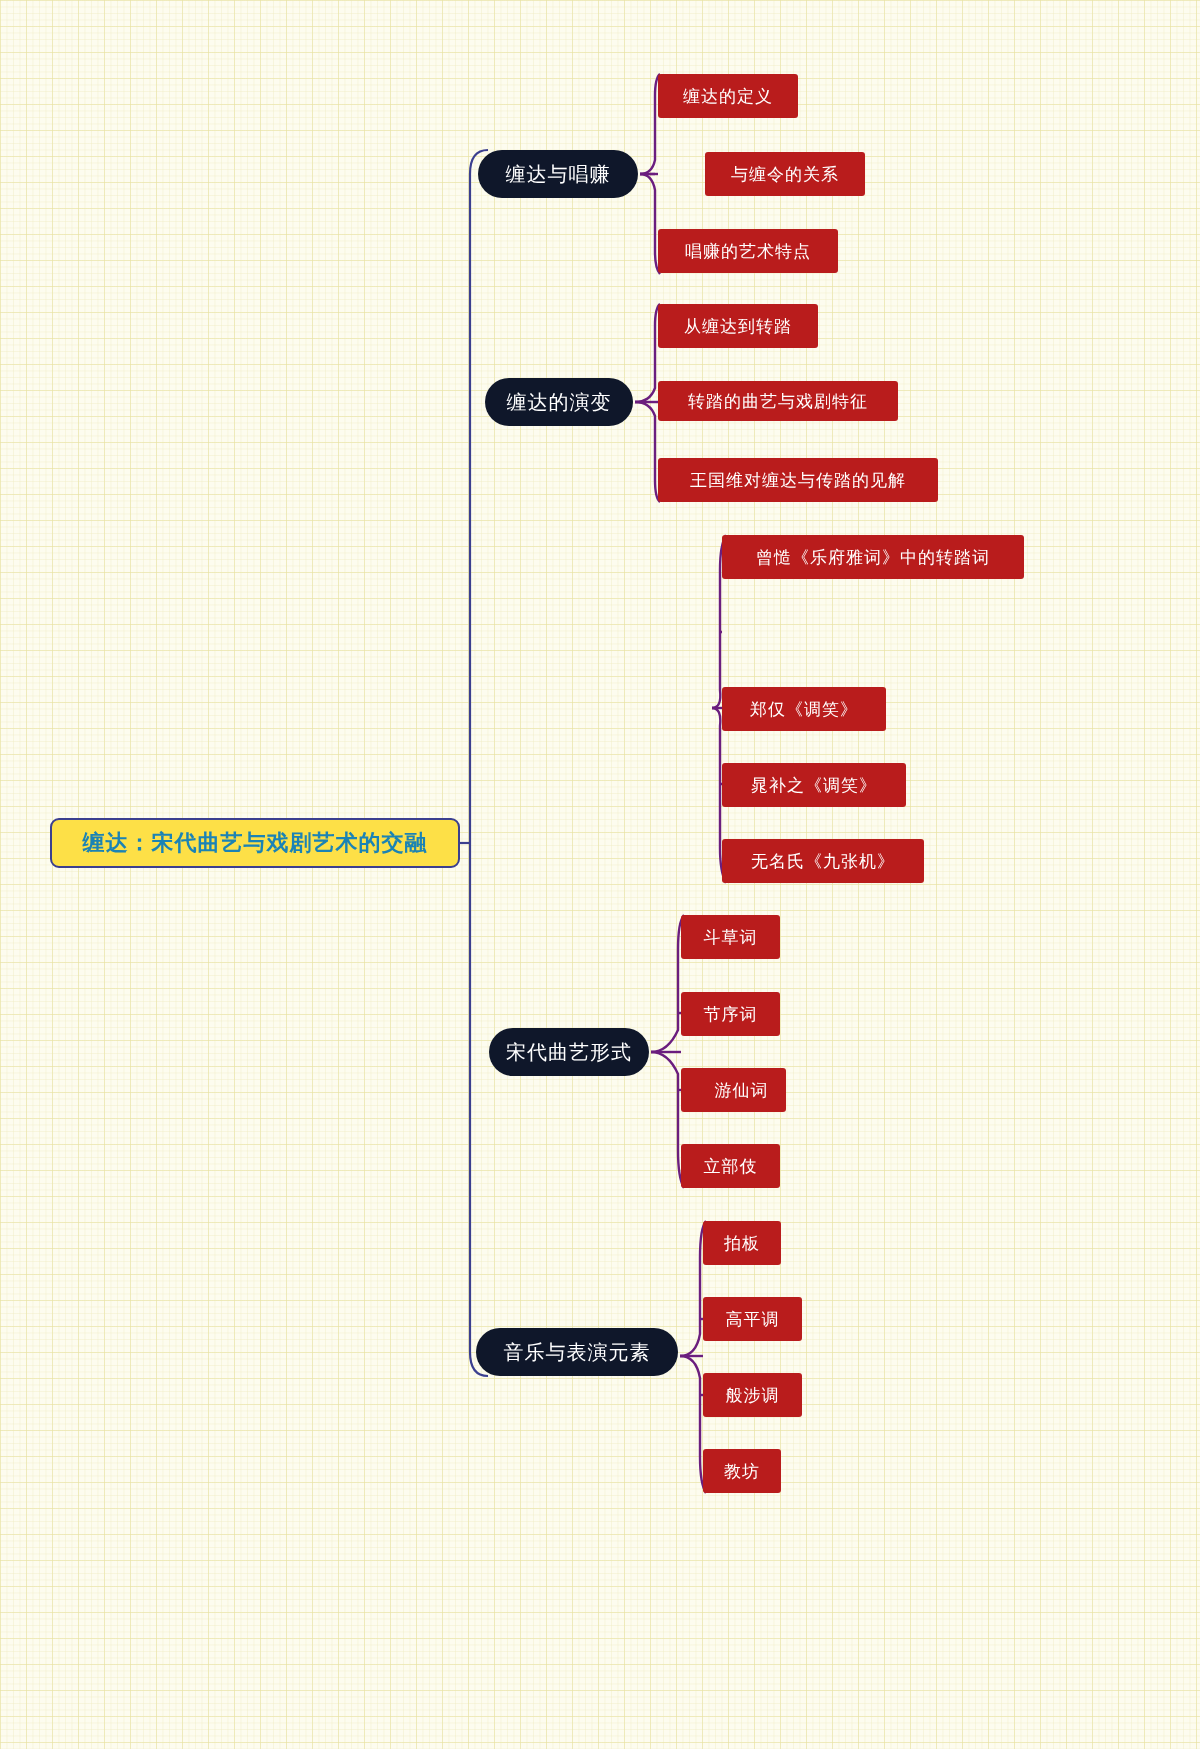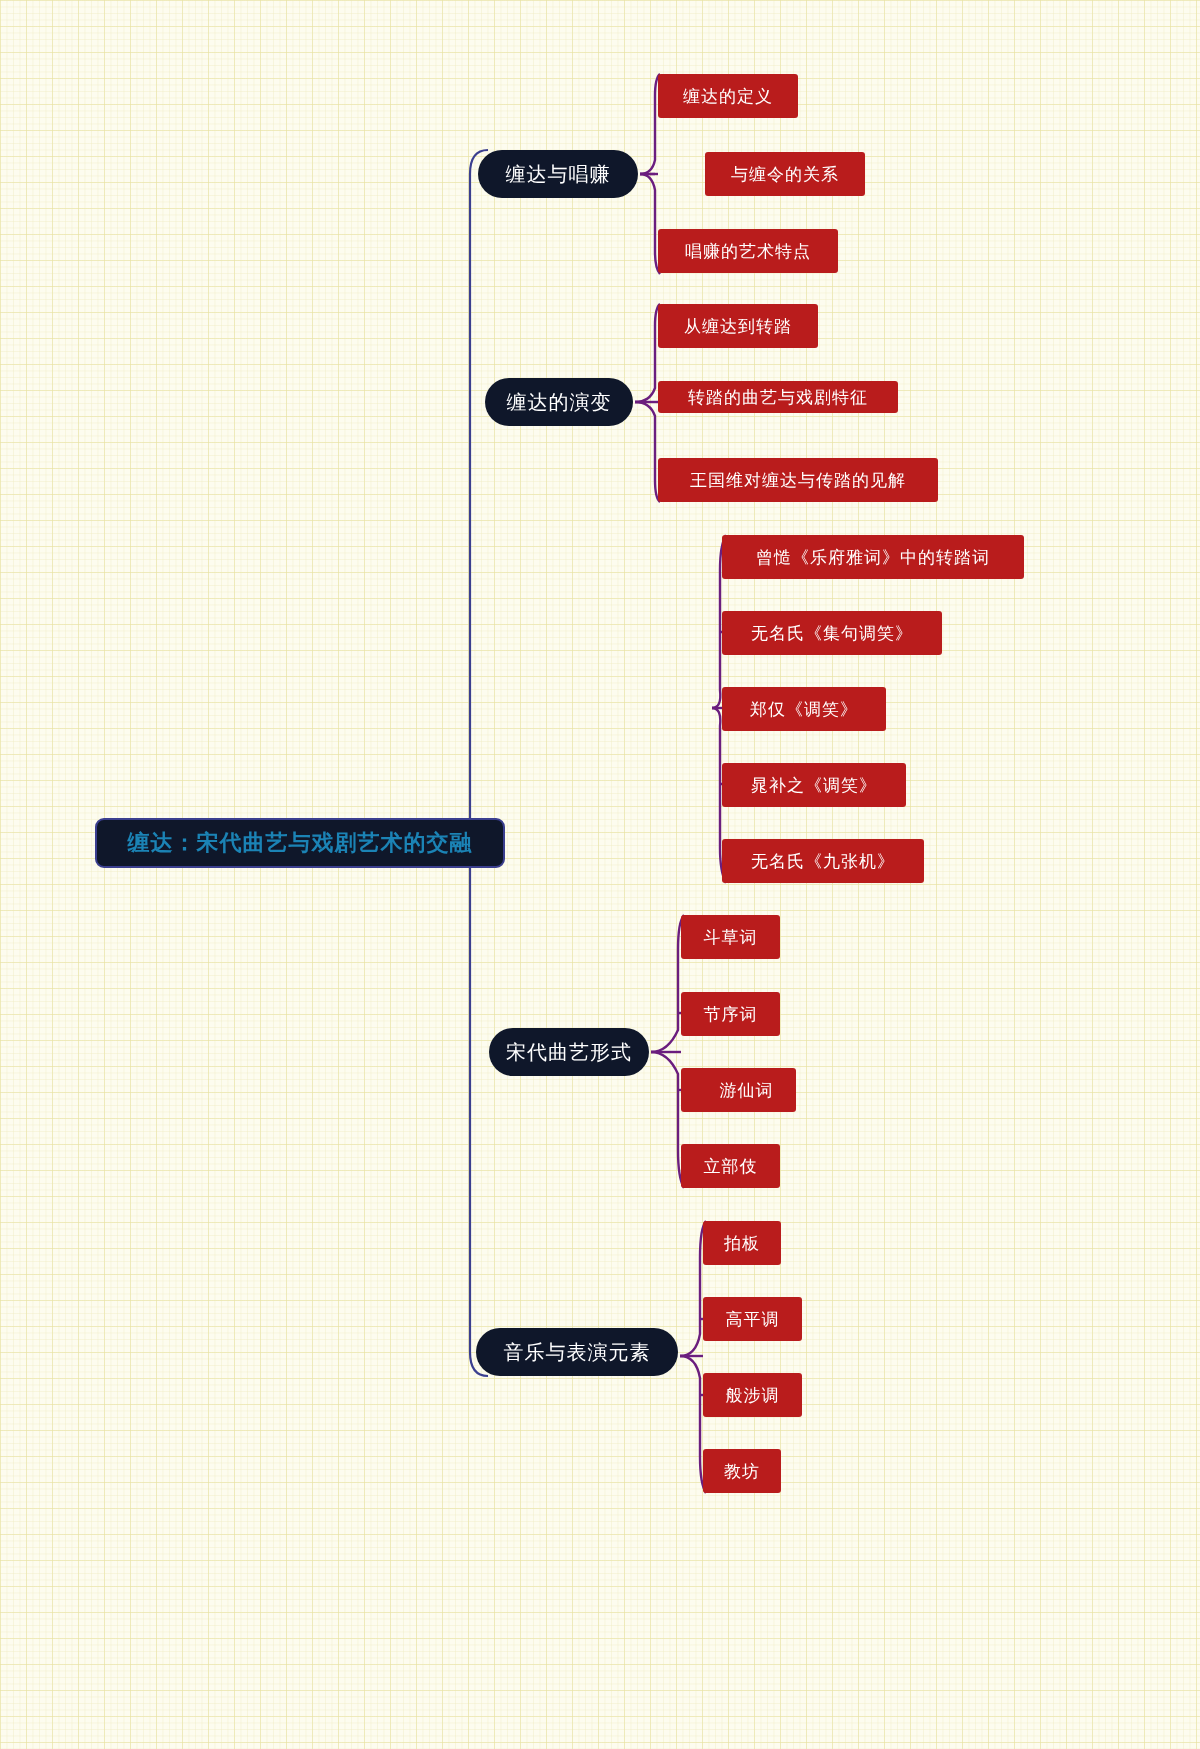--- a/index.html
+++ b/index.html
@@ -15,32 +15,31 @@
       linear-gradient(to bottom, rgba(240,236,196,0.45) 1px, transparent 1px);
     background-size:26px 26px, 26px 26px, 6.5px 6.5px, 6.5px 6.5px;
     overflow:hidden;
   }
   #canvas{position:absolute;inset:0;width:1200px;height:1749px;}
   #links{position:absolute;left:0;top:0;width:1200px;height:1749px;pointer-events:none;}
 
   .node{position:absolute;box-sizing:border-box;display:flex;align-items:center;justify-content:center;white-space:nowrap;}
 
   .root{
-    background:#0f172a;
+    background:#fde047;
     border:2px solid #3b3f8f;
     border-radius:9px;
     color:#1b83b5;
     font-size:22px;
     font-weight:bold;
     letter-spacing:1px;
     padding:0 16px;
     height:50px;
     left:50px;top:818px;
     box-shadow:0 0 0 0 rgba(0,0,0,0);
-    margin-left:45px;
   }
 
   .branch{
     background:#0f172a;
     border-radius:26px;
     color:#ffffff;
     font-size:20px;
     height:48px;
     padding:0 22px;
     letter-spacing:1px;
@@ -120,33 +119,32 @@
 
   <div class="node root" style="left: 50px; top: 818px; width: 410px; height: 50px;">缠达：宋代曲艺与戏剧艺术的交融</div>
 
   <div class="node branch" style="left: 478px; top: 150px; width: 160px; height: 48px;">缠达与唱赚</div>
   <div class="node leaf" style="left: 658px; top: 74px; width: 140px; height: 44px;">缠达的定义</div>
   <div class="node leaf" style="left: 658px; top: 152px; width: 160px; height: 44px; margin-left: 47px;">与缠令的关系</div>
   <div class="node leaf" style="left: 658px; top: 229px; width: 180px; height: 44px;">唱赚的艺术特点</div>
 
   <div class="node branch" style="left: 485px; top: 378px; width: 148px; height: 48px;">缠达的演变</div>
   <div class="node leaf" style="left: 658px; top: 304px; width: 160px; height: 44px;">从缠达到转踏</div>
-  <div class="node leaf" style="left: 658px; top: 381px; width: 240px; height: 32px;">转踏的曲艺与戏剧特征</div>
+  <div class="node leaf" style="left: 658px; top: 381px; width: 240px; height: 40px;">转踏的曲艺与戏剧特征</div>
   <div class="node leaf" style="left: 658px; top: 458px; width: 280px; height: 44px;">王国维对缠达与传踏的见解</div>
 
   <div class="node leaf" style="left: 722px; top: 535px; width: 302px; height: 44px;">曾慥《乐府雅词》中的转踏词</div>
-  <div class="node leaf" style="left: 722px; top: 611px; width: 220px; height: 44px;">无名氏《集句调笑》</div>
   <div class="node leaf" style="left: 722px; top: 687px; width: 164px; height: 44px;">郑仅《调笑》</div>
   <div class="node leaf" style="left: 722px; top: 763px; width: 184px; height: 44px;">晁补之《调笑》</div>
   <div class="node leaf" style="left: 722px; top: 839px; width: 202px; height: 44px;">无名氏《九张机》</div>
 
   <div class="node branch" style="left: 489px; top: 1028px; width: 160px; height: 48px;">宋代曲艺形式</div>
   <div class="node leaf" style="left: 681px; top: 915px; width: 99px; height: 44px;">斗草词</div>
   <div class="node leaf" style="left: 681px; top: 992px; width: 99px; height: 44px;">节序词</div>
-  <div class="node leaf" style="left: 681px; top: 1068px; width: 115px; height: 44px; padding-left: 32px;">游仙词</div>
+  <div class="node leaf" style="left: 681px; top: 1068px; width: 105px; height: 44px; padding-left: 32px;">游仙词</div>
   <div class="node leaf" style="left: 681px; top: 1144px; width: 99px; height: 44px;">立部伎</div>
 
   <div class="node branch" style="left: 476px; top: 1328px; width: 202px; height: 48px;">音乐与表演元素</div>
   <div class="node leaf" style="left: 703px; top: 1221px; width: 78px; height: 44px;">拍板</div>
   <div class="node leaf" style="left: 703px; top: 1297px; width: 99px; height: 44px;">高平调</div>
   <div class="node leaf" style="left: 703px; top: 1373px; width: 99px; height: 44px; font-family: Liberation Mono, monospace;">般涉调</div>
   <div class="node leaf" style="left: 703px; top: 1449px; width: 78px; height: 44px;">教坊</div>
 
 </div>
 

